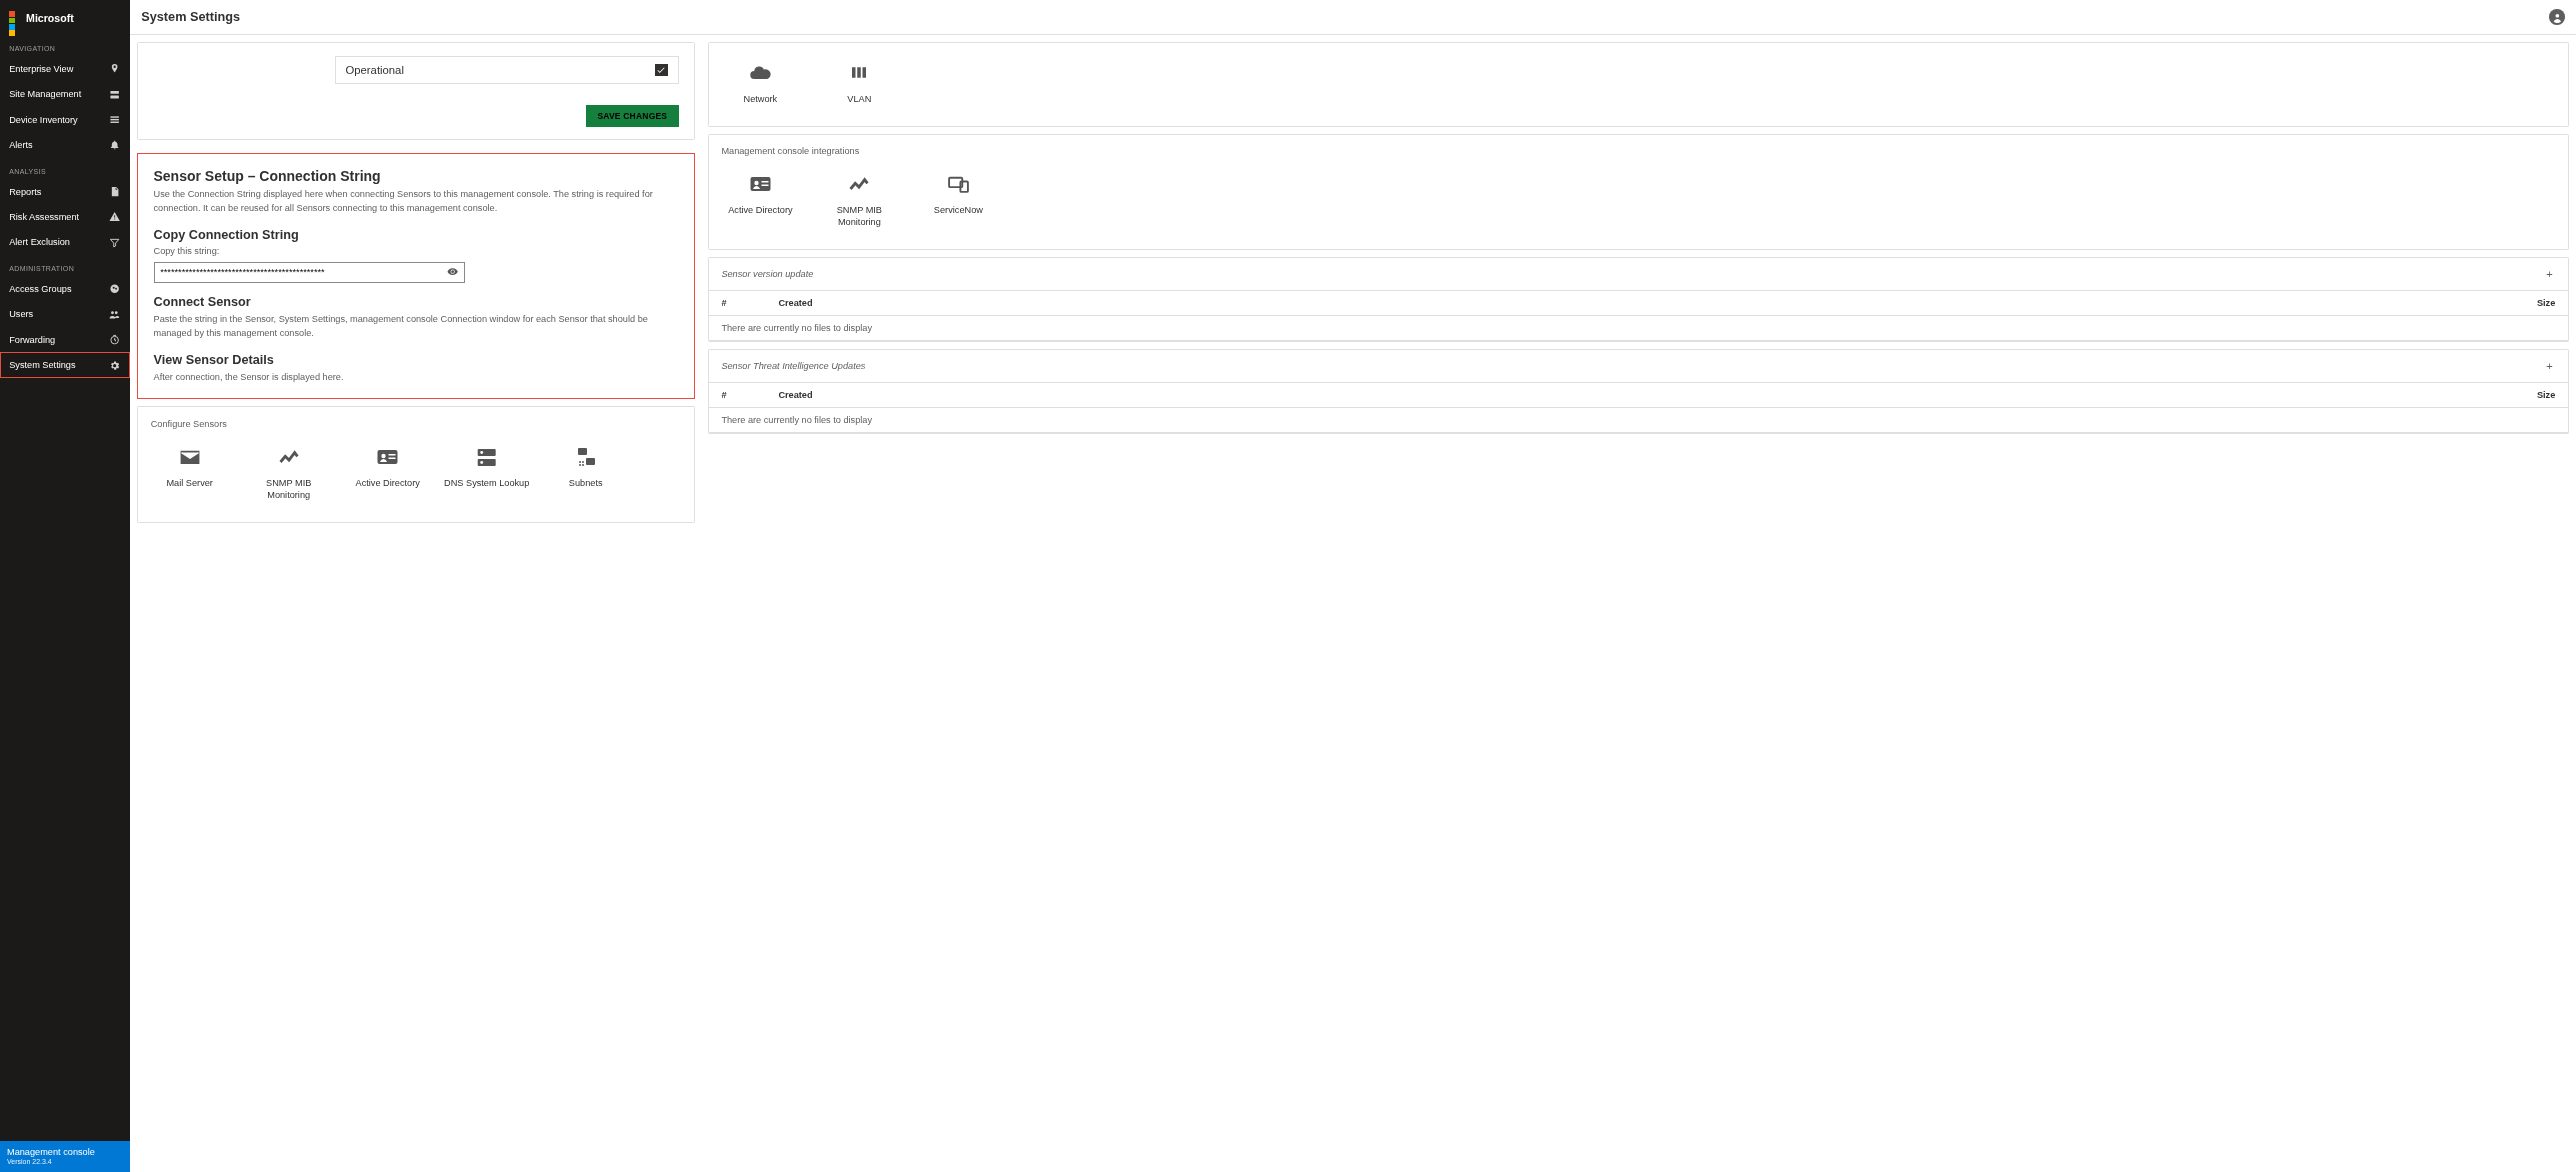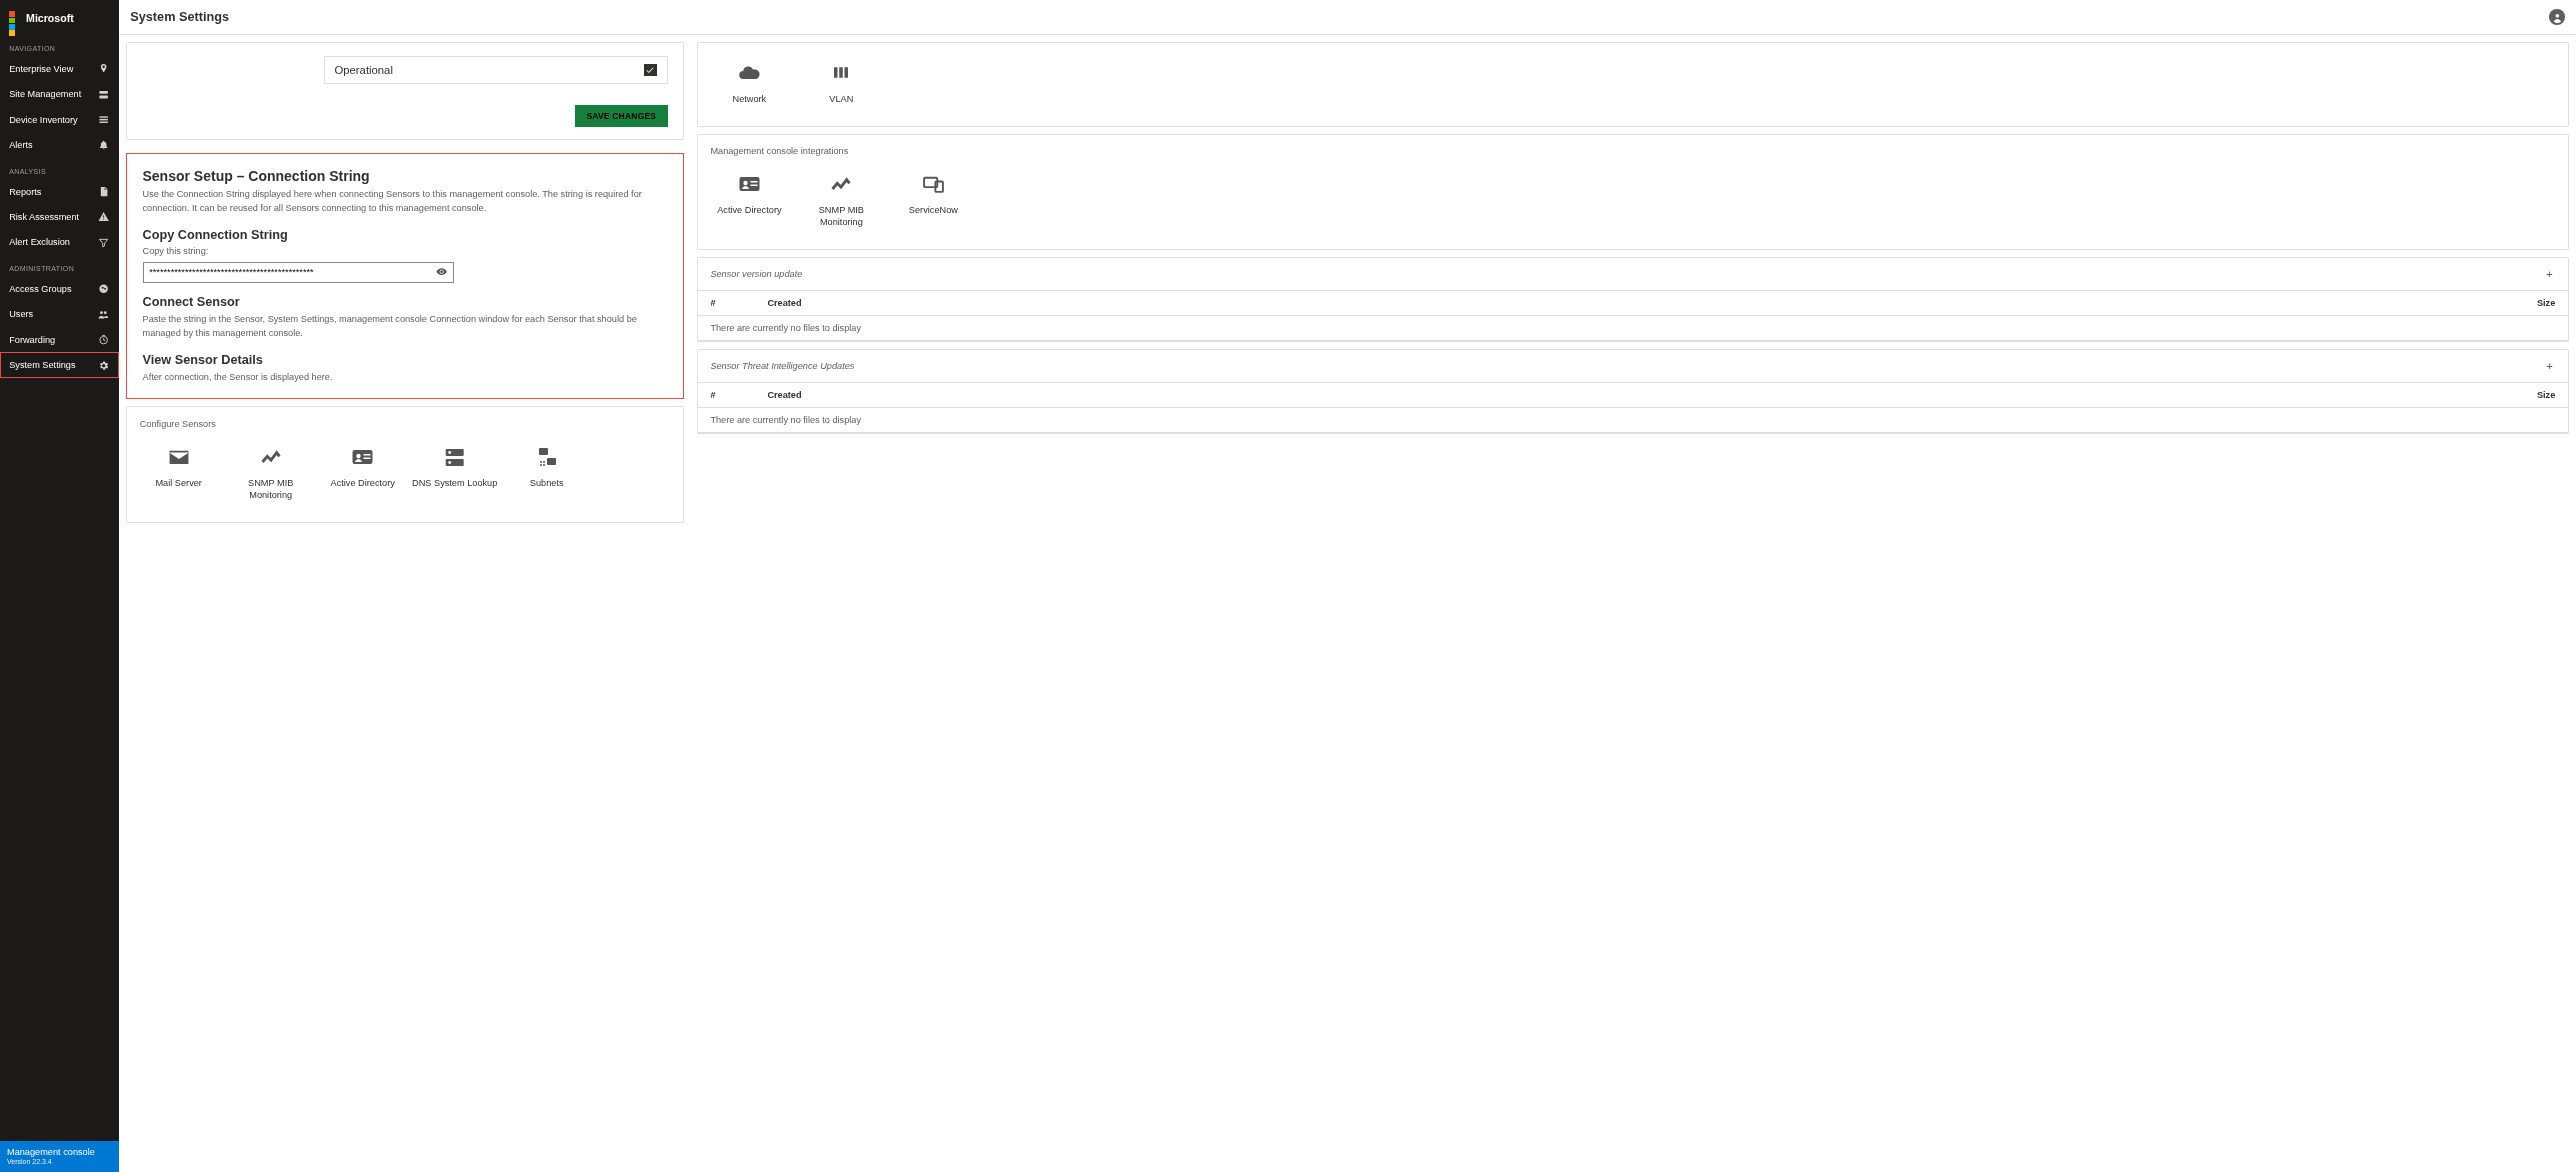--- a/index.html
+++ b/index.html
@@ -1,18 +1,18 @@
 <!DOCTYPE html>
 <html style="font-size:11.3px"><head>
 <meta charset="utf-8">
 <style>
 * { margin: 0; padding: 0; box-sizing: border-box; }
 body { font-family: "Segoe UI", Arial, sans-serif; color: #323130; overflow: hidden; }
 .app { display: flex; height: 100vh; }
-.sidebar { width: 119px; background: #1b1a19; color: #fff; display: flex; flex-direction: column; flex-shrink: 0; }
+.sidebar { width: 130px; background: #1b1a19; color: #fff; display: flex; flex-direction: column; flex-shrink: 0; }
 .logo-row { display: flex; align-items: center; height: 35px; padding: 0 9.2px; gap: 4.2px; }
 .ms-logo { display: flex; flex-wrap: wrap; width: 12.7px; height: 12.7px; }
 .ms-logo span { width: 5.7px; height: 5.7px; margin: 0 0.7px 0.7px 0; }
 .ms-logo span:nth-child(1){ background:#f25022;} .ms-logo span:nth-child(2){ background:#7fba00;}
 .ms-logo span:nth-child(3){ background:#00a4ef;} .ms-logo span:nth-child(4){ background:#ffb900;}
 .brand { font-size: 10.6px; font-weight: 600; }
 .nav-section-title { font-size: 7px; letter-spacing: 0.4px; color: #a19f9d; padding: 10px 9.2px 4.2px; font-weight: 400; }
 .nav-item { display: flex; align-items: center; justify-content: space-between; padding: 0 9.2px; height: 25.4px; font-size: 9.2px; cursor: pointer; }
 .nav-item.active { outline: 0.7px solid #e74c3c; outline-offset: -1.4px; }
 .nav-icon { width: 12.7px; height: 12.7px; display: flex; align-items: center; justify-content: center; fill: #d2d0ce; color:#d2d0ce; }
@@ -37,21 +37,21 @@
 .btn { background: #15803d; border: none; padding: 5.7px 11.3px; font-size: 8.5px; font-weight: 600; letter-spacing: 0.2px; cursor: pointer; }
 .highlight-card { border: 0.7px solid #e74c3c; padding: 14px 15.5px; margin-top: 12.7px; }
 .h-section { font-size: 14px; font-weight: 700; margin-bottom: 4.2px; }
 .h-sub { font-size: 12.7px; font-weight: 700; margin: 12.7px 0 4.2px; }
 .body-text { font-size: 9.2px; color: #605e5c; line-height: 1.45; }
 .small-label { font-size: 9.2px; color: #605e5c; margin-top: 4.2px; }
 .conn-field { display:flex; align-items:center; border:0.7px solid #8a8886; width:311px; height:21px; margin-top:5.7px; padding:0 5.7px; }
 .conn-field input { flex:1; border:none; outline:none; font-size:9.2px; background:transparent; }
 .conn-field .eye { cursor:pointer; }
 .section-header { font-size: 9.2px; color: #605e5c; padding: 11.3px 12.7px 8.5px; }
-.tile-row { display: flex; padding: 0 5.7px 12.7px; flex-wrap: wrap; }
+.tile-row { display: flex; gap: 7px; padding: 0 5.7px 12.7px; flex-wrap: wrap; }
 .tile { width: 92px; display:flex; flex-direction:column; align-items:center; text-align:center; gap:8.5px; padding:7px 2.8px; cursor:pointer; }
 .tile-icon { width:32.5px; height:25.4px; display:flex; align-items:center; justify-content:center; fill:#555; color:#555; }
 .tile-label { font-size:9.2px; color:#323130; line-height:1.3; }
 .panel-hdr { display:flex; align-items:center; justify-content:space-between; padding: 10px 12.7px; font-style: italic; }
 .panel-title { font-size: 9.2px; color: #605e5c; }
 .plus { font-size: 11.3px; color: #605e5c; cursor:pointer; padding:0 2.8px; }
 .tbl-head, .tbl-empty { display:flex; border-top:0.7px solid #e1dfdd; padding:7px 12.7px; font-size:9.2px; }
 .tbl-head { font-weight:600; color:#323130; }
 .tbl-head > div:nth-child(1){ width:57px; }
 .tbl-head > div:nth-child(2){ flex:1; }

